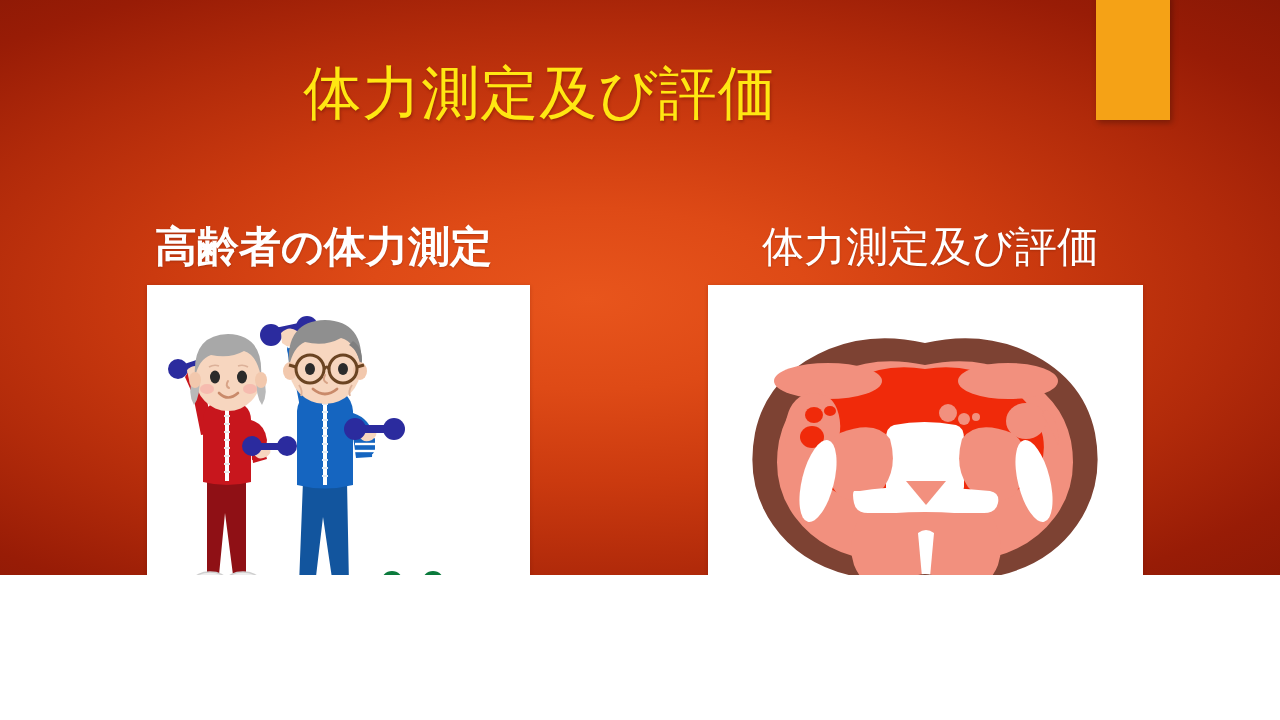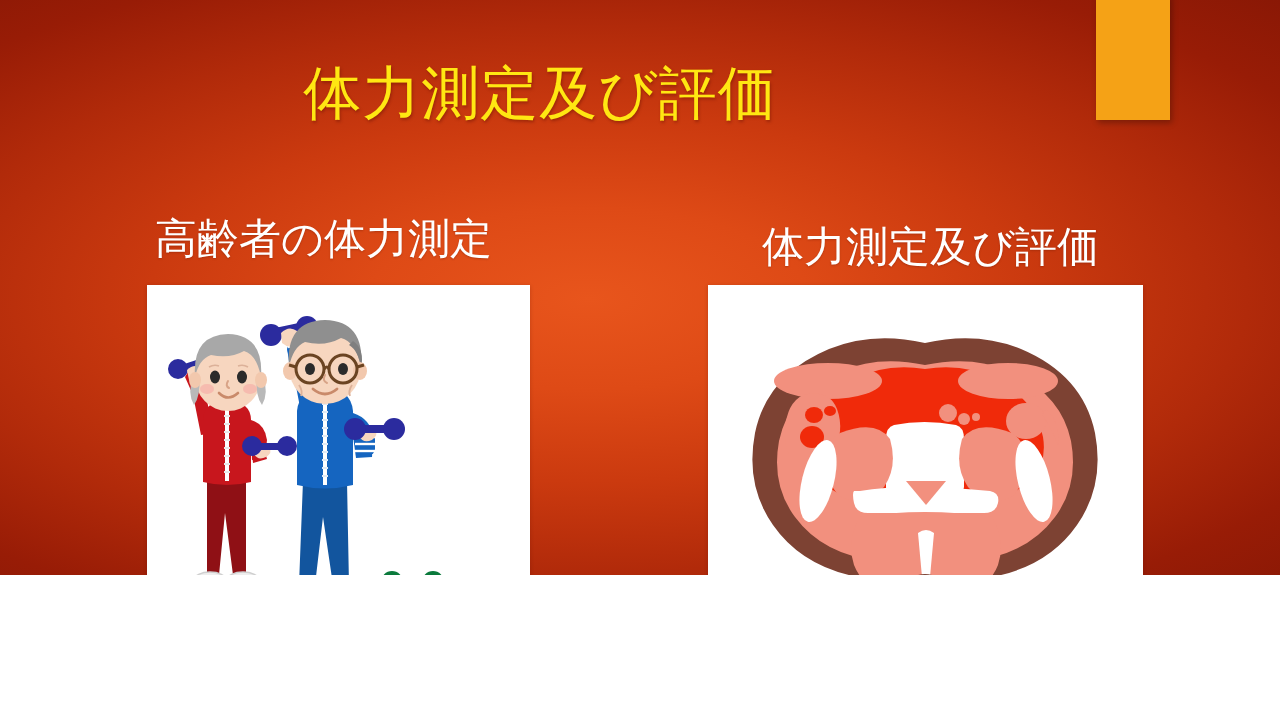--- a/index.html
+++ b/index.html
@@ -45,21 +45,21 @@
   }
   
   .caption {
     position: absolute;
     font-size: 42px;
     line-height: 50px;
     color: #ffffff;
     white-space: nowrap;
     text-shadow: 0 1px 2px rgba(90,20,0,0.3);
   }
-  #caption-left  { left: 155px; top: 214px; }
+  #caption-left  { left: 155px; top: 222px; font-weight: bold; }
   #caption-right { left: 762px; top: 222px; }
 
   
   .picture-frame {
     position: absolute;
     background: #ffffff;
     overflow: hidden;
     box-shadow: 0 1px 4px rgba(60,10,0,0.22);
   }
   #picture-exercise {

